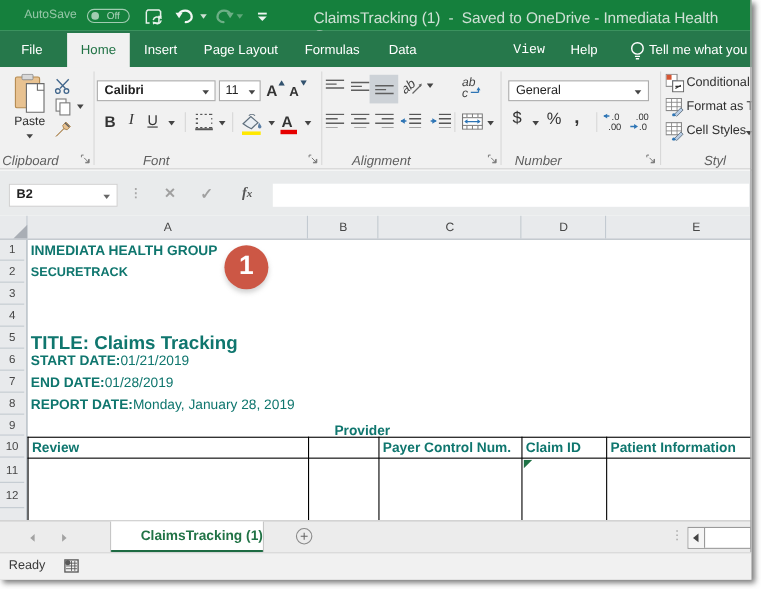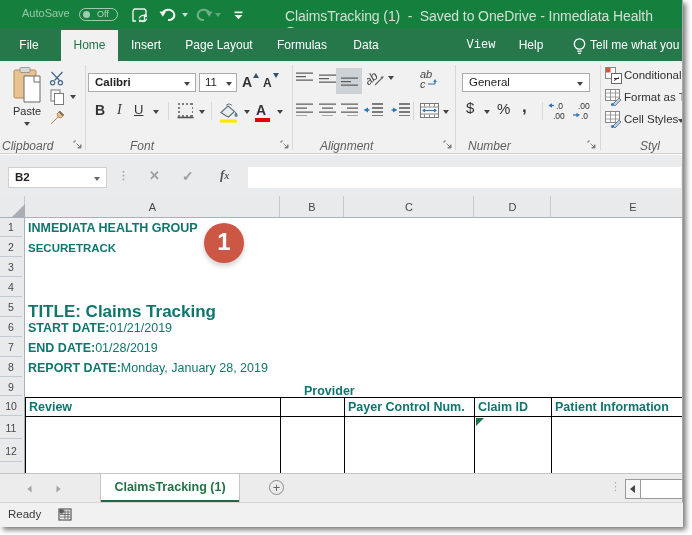--- a/index.html
+++ b/index.html
@@ -36,21 +36,21 @@
 
 #grid{position:absolute;left:0;top:218px;width:683px;height:255px;background:#fff;overflow:hidden;}
 #rowhead{position:absolute;left:0;top:0;width:25px;height:255px;background:#e8eaec;border-right:1px solid #a8b1ba;}
 .rowcell{position:absolute;left:0;width:22px;border-bottom:1px solid #c3cad1;color:#474747;font-size:10.5px;text-align:center;}
 .ct{position:absolute;left:28px;font-size:12.5px;color:#0f766e;white-space:nowrap;}
 .bold{font-weight:bold;}
 .tb{position:absolute;background:#000;}
 
 #tabbar{position:absolute;left:0;top:473px;width:683px;height:29px;background:#ececec;border-top:1px solid #c6c6c6;}
 #sheettab{position:absolute;left:100px;top:0px;width:140px;height:29px;background:#fff;border-left:1px solid #c6c6c6;border-right:1px solid #c6c6c6;}
-#sheettab .txt{position:absolute;left:0;right:0;top:6px;text-align:center;color:#217346;font-weight:bold;font-size:12.5px;}
+#sheettab .txt{position:absolute;left:0;right:0;top:6px;text-align:right;color:#217346;font-weight:bold;font-size:12.5px;}
 #sheettab .bar{position:absolute;left:0;right:0;bottom:0;height:3px;background:#1e6b43;}
 
 #status{position:absolute;left:0;top:502px;width:683px;height:25px;background:#f1f1f1;border-top:1px solid #d5d5d5;}
 </style>
 </head>
 <body>
 <div id="win">
 
   <div id="titlebar">
     <div id="autosave">AutoSave</div>

